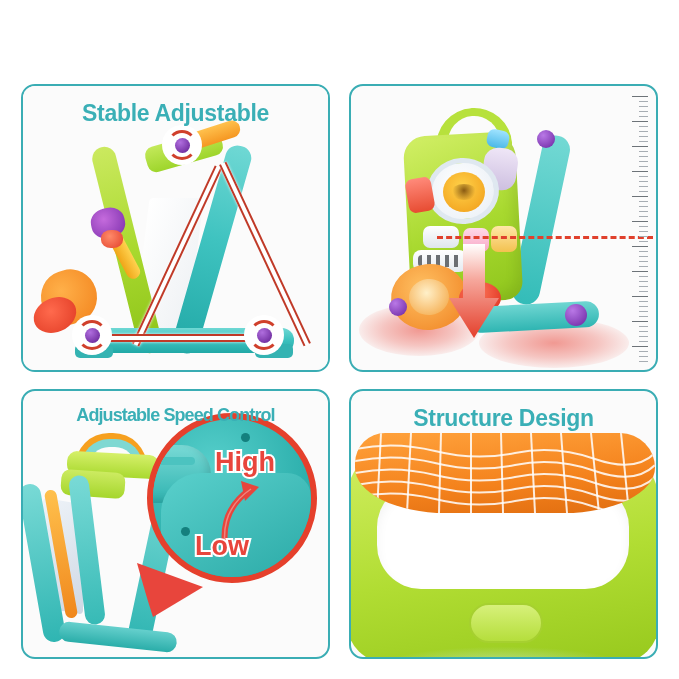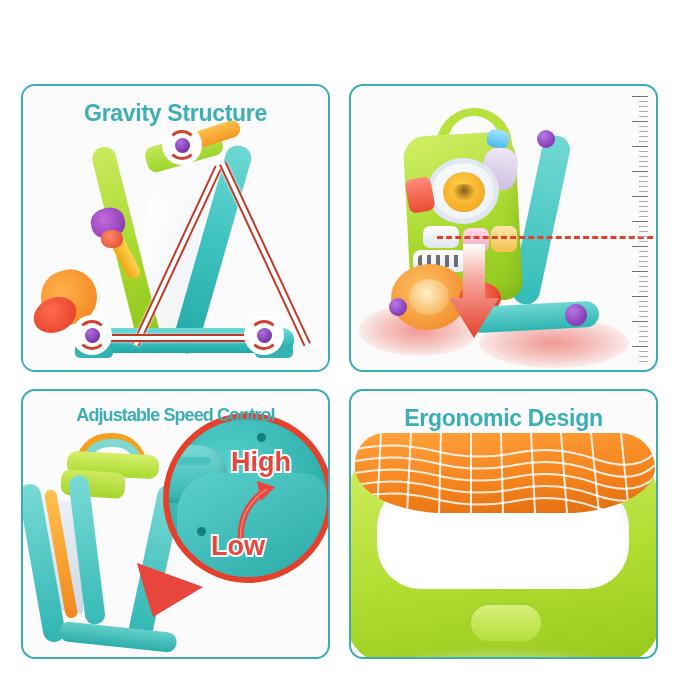--- a/index.html
+++ b/index.html
@@ -323,21 +323,21 @@
     background: linear-gradient(#cdeb62,#a5d62c); border-radius:9px;
     transform: rotate(4deg);
   }
   .p3-foot {
     position:absolute; left:34px; top:196px; width:118px; height:20px;
     background: linear-gradient(#66d0cd,#2aada9); border-radius:10px;
     transform: rotate(6deg);
   }
   .p3-arrow { position:absolute; left:112px; top:168px; width:70px; height:62px; z-index:9; }
   .magnifier {
-    position: absolute; left: 140px; top: 22px;
+    position: absolute; left: 124px; top: 22px;
     width: 170px; height: 170px; border-radius: 50%;
     border: 6px solid #e5402c;
     background: radial-gradient(circle at 38% 30%, #56cfcb, #2aadaa 70%, #1d918f);
     overflow: hidden;
     z-index: 10;
   }
   .mag-lever {
     position:absolute; left:-4px; top:26px; width:62px; height:58px;
     background: linear-gradient(#79dad6,#2fb3b0);
     border-radius: 0 30px 30px 0;
@@ -400,21 +400,21 @@
 </style>
 </head>
 <body>
 
 <div id="page">
 
 
   <div class="grid">
 
     <div class="panel">
-      <div class="panel-title">Gravity Structure</div>
+      <div class="panel-title">Stable Adjustable</div>
       <div class="art">
         <div class="p1-bg"></div>
         <div class="p1-wrap">
           <div class="p1-board"></div>
           <div class="bar p1-legL"></div>
           <div class="bar p1-legR"></div>
           <div class="p1-greenTop"></div>
           <div class="p1-orangeTop"></div>
           <div class="p1-sideRail"></div>
           <div class="p1-toy"></div>
@@ -571,21 +571,21 @@
             <path d="M14 70 Q10 34 40 14" stroke="#ffffff" stroke-width="1.5" fill="none" opacity="0.35"></path>
           </svg>
 
           <div class="mag-label lbl-high">High</div>
           <div class="mag-label lbl-low">Low</div>
         </div>
       </div>
     </div>
 
     <div class="panel">
-      <div class="panel-title">Ergonomic Design</div>
+      <div class="panel-title">Structure Design</div>
       <div class="art">
         <div class="p4-frame">
           <div class="p4-green"></div>
           <div class="p4-hole"></div>
           <div class="p4-orange">
             <svg width="300" height="80" viewBox="0 0 300 80">
               <g stroke="#ffffff" stroke-width="2" fill="none" opacity="0.85">
                 <path d="M0 16 Q40 8 80 18 T160 20 T240 26 T300 20"></path>
                 <path d="M0 28 Q40 20 80 30 T160 32 T240 38 T300 32"></path>
                 <path d="M0 40 Q40 32 80 42 T160 44 T240 50 T300 44"></path>

